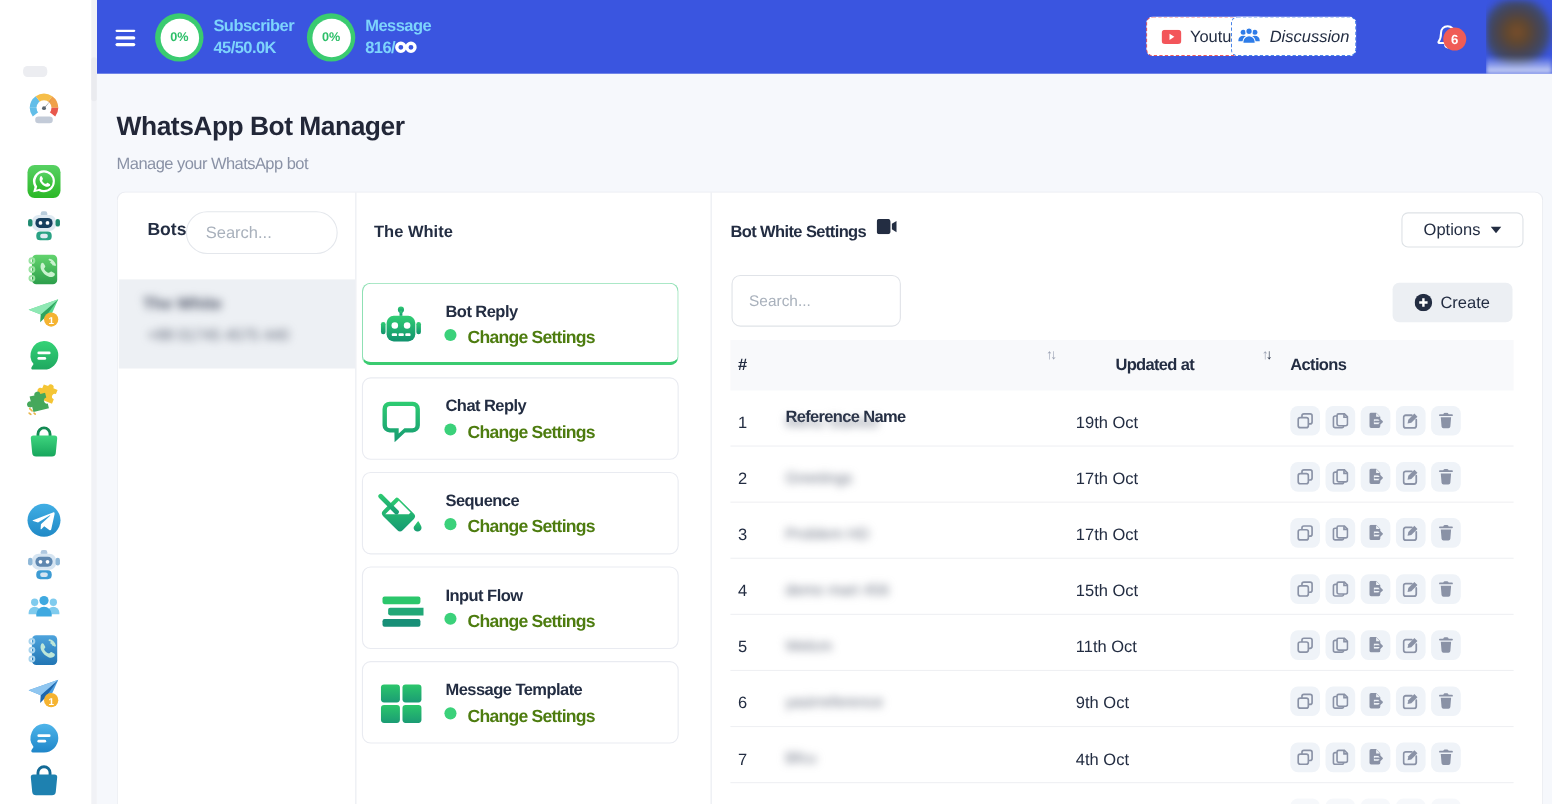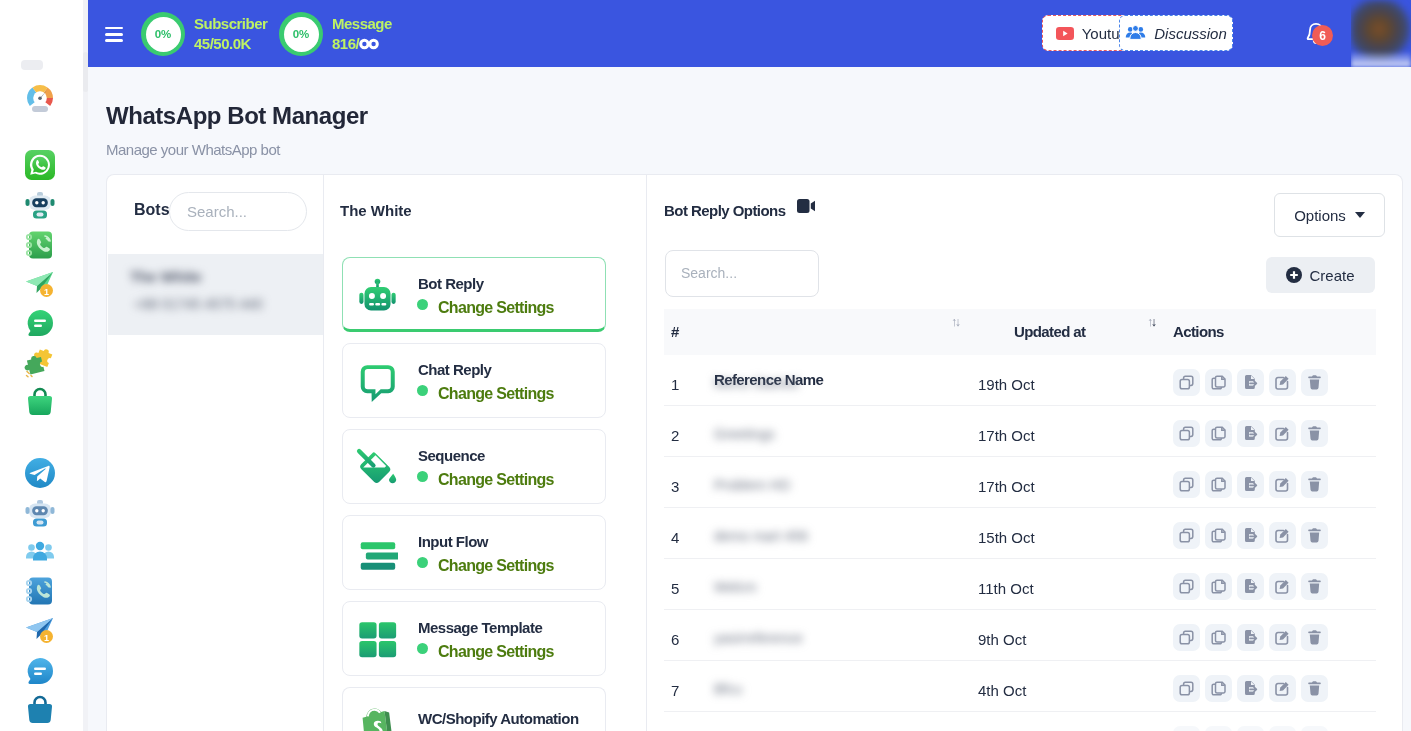--- a/index.html
+++ b/index.html
@@ -5,21 +5,21 @@
 * { margin:0; padding:0; box-sizing:border-box; }
 html,body { width:1411px; height:731px; overflow:hidden; }
 body { font-family:"Liberation Sans", sans-serif; background:#F6F8FC; position:relative; }
 
 
 #navbar { position:absolute; left:88px; top:0; width:1323px; height:67px; background:#3A55E0; }
 .hamburger { position:absolute; left:17px; top:27px; width:18px; height:16px; }
 .hamburger span { display:block; height:2.4px; background:#fff; border-radius:2px; margin-bottom:3.8px; }
 .ring { position:absolute; width:44px; height:44px; border-radius:50%; background:#3ACB70; top:12px; }
 .ring .inner { position:absolute; left:4.5px; top:4.5px; width:35px; height:35px; border-radius:50%; background:#fff; color:#2DBF69; font-size:11.5px; font-weight:bold; display:flex; align-items:center; justify-content:center; }
-.navstat { position:absolute; top:14px; color:#bef264; font-weight:bold; font-size:15px; line-height:20px; letter-spacing:-0.5px; }
+.navstat { position:absolute; top:14px; color:#7dd3fc; font-weight:bold; font-size:15px; line-height:20px; letter-spacing:-0.5px; }
 .navbtn { position:absolute; top:15px; height:36px; background:#fff; border-radius:6px; display:flex; align-items:center; justify-content:center; font-size:15px; color:#232D42; gap:8px; }
 #btn-yt { left:954px; width:108px; border:1.5px dashed #E8595E; }
 #btn-disc { left:1031px; width:114px; border:1.5px dashed #4A84E8;font-style:italic; }
 #bell { position:absolute; left:1217px; top:20px; }
 #badge6 { position:absolute; left:1224px; top:25px; width:21px; height:21px; border-radius:50%; background:#F05C56; color:#fff; font-size:12px; font-weight:bold; display:flex; align-items:center; justify-content:center; }
 #avatar { position:absolute; left:1263px; top:0; width:60px; height:67px; overflow:hidden; }
 #avatar .blob { position:absolute; left:0px; top:0px; width:60px; height:67px;
   background:radial-gradient(circle at 28px 29px, #7a4e2a 0px, #60472f 10px, #484450 19px, #3e4a6d 27px, rgba(58,85,224,0) 34px);
   filter:blur(3px); }
 #avatar .fade { position:absolute; left:0; bottom:0; width:60px; height:16px;
@@ -41,32 +41,32 @@
 #col1 { position:absolute; left:0; top:0; width:217px; height:557px; border-right:1px solid #E9EBF1; }
 #col1 .hd { position:absolute; left:27px; top:26px; font-size:16px; font-weight:bold; color:#232D42; }
 #col1 .search { position:absolute; left:62px; top:17px; width:138px; height:39px; border:1px solid #E4E7EC; border-radius:20px; color:#A9B1BC; font-size:15px; line-height:37px; padding-left:17px; }
 #botitem { position:absolute; left:1px; top:79px; width:215px; height:81px; background:#EDF0F4; }
 #botitem .n1 { position:absolute; left:22px; top:14px; font-size:15px; font-weight:bold; color:#4a5164; filter:blur(4px); }
 #botitem .n2 { position:absolute; left:26px; top:42px; font-size:14px; color:#5d6475; filter:blur(4px); }
 
 
 #col2 { position:absolute; left:217px; top:0; width:323px; height:557px; border-right:1px solid #E9EBF1;text-align:right; }
 #col2 .hd { position:absolute; left:16px; top:27px; font-size:15px; font-weight:bold; color:#232D42; }
-.scard { position:absolute; left:18px; width:264px; height:75px; background:#fff; border:1px solid #E9EBF1; border-radius:8px; }
+.scard { position:absolute; left:5px; width:288px; height:75px; background:#fff; border:1px solid #E9EBF1; border-radius:8px; }
 .scard.active { border:1px solid #8FE0B4; border-bottom:3px solid #3ACB70; }
 .scard .ic { position:absolute; left:14px; top:17px; width:41px; height:41px; }
 .scard .t { position:absolute; left:75px; top:17px; font-size:15px; font-weight:bold; color:#232D42; letter-spacing:-0.5px; }
 .scard .dot { position:absolute; left:74px; top:41px; width:11px; height:11px; border-radius:50%; background:#3BD17A; }
 .scard .cs { position:absolute; left:95px; top:41px; font-size:16px; font-weight:bold; color:#4d7c0f; letter-spacing:-0.7px; }
 
 
 #col3 { position:absolute; left:540px; top:0; width:757px; height:557px; }
 #col3 .hd { position:absolute; left:17px; top:27px; font-size:15px; font-weight:bold; color:#232D42; letter-spacing:-0.55px; }
 #cam { position:absolute; left:150px; top:24px; }
-#btn-options { position:absolute; left:627px; top:18px; width:111px; height:44px; background:#fff; border:1px solid #DEE2E6; border-radius:6px; font-size:15px; color:#232D42; display:flex; align-items:center; justify-content:center; gap:9px; }
+#btn-options { position:absolute; left:627px; top:18px; width:111px; height:32px; background:#fff; border:1px solid #DEE2E6; border-radius:6px; font-size:15px; color:#232D42; display:flex; align-items:center; justify-content:center; gap:9px; }
 #tsearch { position:absolute; left:18px; top:75px; width:154px; height:47px; border:1px solid #E0E3E8; border-radius:8px; color:#A9B1BC; font-size:14px; line-height:45px; padding-left:15px; background:#fff; }
 #btn-create { position:absolute; left:619px; top:82px; width:109px; height:36px; background:#ECEFF3; border-radius:6px; font-size:15px; color:#232D42; display:flex; align-items:center; justify-content:center; gap:7px; }
 #thead { position:absolute; left:17px; top:134px; width:712px; height:46px; background:#F8F9FB; font-size:15px; font-weight:bold; color:#232D42; }
 #thead .c { position:absolute; top:14px; letter-spacing:-0.6px; }
 .sort { position:absolute; color:#9AA1B2; font-size:12.5px; letter-spacing:-2.5px; font-weight:normal; }
 .trow { position:absolute; left:17px; width:712px; height:51px; border-bottom:1px solid #EFF0F3; font-size:15px; color:#232D42; }
 .trow .num { position:absolute; left:7px; top:21px; }
 .trow .nm { position:absolute; left:50px; top:20px; color:#6b7282; filter:blur(4px); font-size:14px; }
 .trow .dt { position:absolute; left:314px; top:21px; }
 .abtns { position:absolute; left:509px; top:14px; display:flex; gap:5px; }
@@ -371,33 +371,24 @@
         <rect x="2.5" y="3.5" width="18.5" height="17.5" rx="3" fill="url(#g5)"></rect>
         <rect x="23.5" y="3.5" width="18.5" height="17.5" rx="3" fill="url(#g5)"></rect>
         <rect x="2.5" y="23.5" width="18.5" height="17.5" rx="3" fill="url(#g5)"></rect>
         <rect x="23.5" y="23.5" width="18.5" height="17.5" rx="3" fill="url(#g5)"></rect>
       </svg>
       <div class="t">Message Template</div>
         <div class="dot"></div>
         <div class="cs">Change Settings</div>
     </div>
 
-    <div class="scard" style="top:512px; height:44px; border-bottom:none; border-radius:8px 8px 0 0;">
-      <svg class="ic" viewBox="0 0 44 44" style="top:19px;">
-        <path d="M10 10.5 C10.5 5 14.5 1.5 19 1.5 C22 1.5 24.3 3 25.8 5.3 L29.5 4.3 L34 40 L9 43.5 L6 11.5 Z" fill="#57B560"></path>
-        <path d="M11.5 10 C12 5.8 15.3 3 19 3 C21.5 3 23.5 4.3 24.7 6.2" fill="none" stroke="#fff" stroke-width="2.2"></path>
-        <path d="M29.5 4.3 L34.5 6 L38.5 38.5 L34 40 Z" fill="#3E8E4E"></path>
-        <path d="M25.5 15.5 C22.5 14 18 14.8 18 18.2 C18 22.3 24.2 21.7 24.2 26 C24.2 29.7 19.2 30 16.3 28 L15 32.5 C19.2 35 27 34 27.7 27.8 C28.3 21.5 21.7 21.3 22 18.4 C22.2 16.5 24.4 16.5 26.2 17.5 Z" fill="#fff"></path>
-      </svg>
-      <div class="t" style="top:22px;">WC/Shopify Automation</div>
-    </div>
   </div>
 
   <div id="col3">
-    <div class="hd">Bot Reply Options</div>
+    <div class="hd">Bot White Settings</div>
     <svg id="cam" width="19" height="14" viewBox="0 0 19 14">
         <rect x="0" y="0" width="12.5" height="14" rx="2.5" fill="#232D42"></rect>
         <path d="M13.8 4.5 L18 1.8 L18 12.2 L13.8 9.5 Z" fill="#232D42"></path>
       </svg>
     <div id="btn-options">Options <svg width="10" height="6" viewBox="0 0 10 6">
           <path d="M0 0 L10 0 L5 6 Z" fill="#232D42"></path>
         </svg></div>
     <div id="tsearch">Search...</div>
     <div id="btn-create"><svg width="16" height="16" viewBox="0 0 16 16">
           <circle cx="8" cy="8" r="8" fill="#232D42"></circle>

